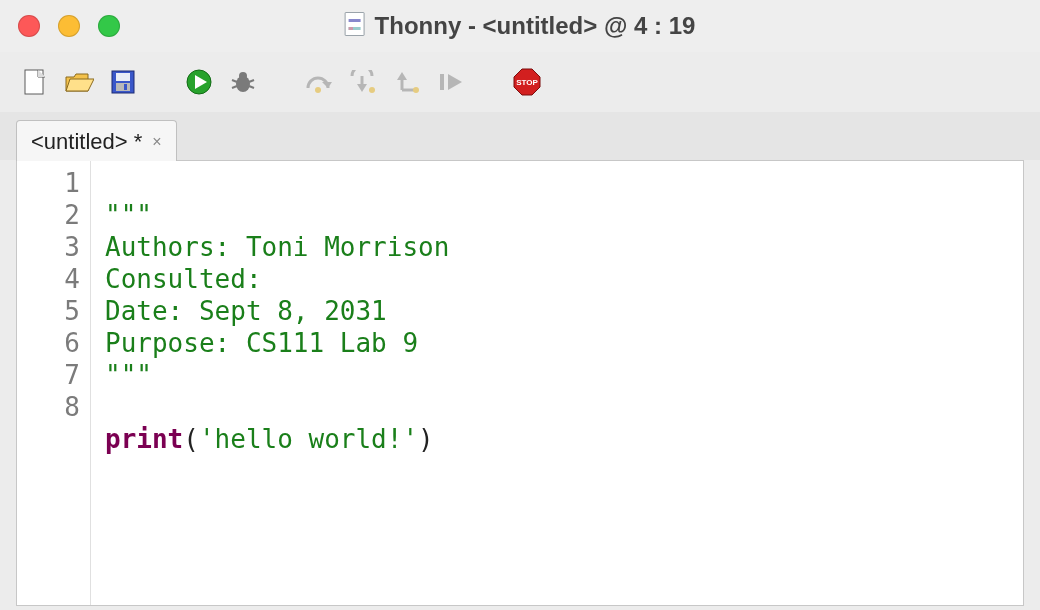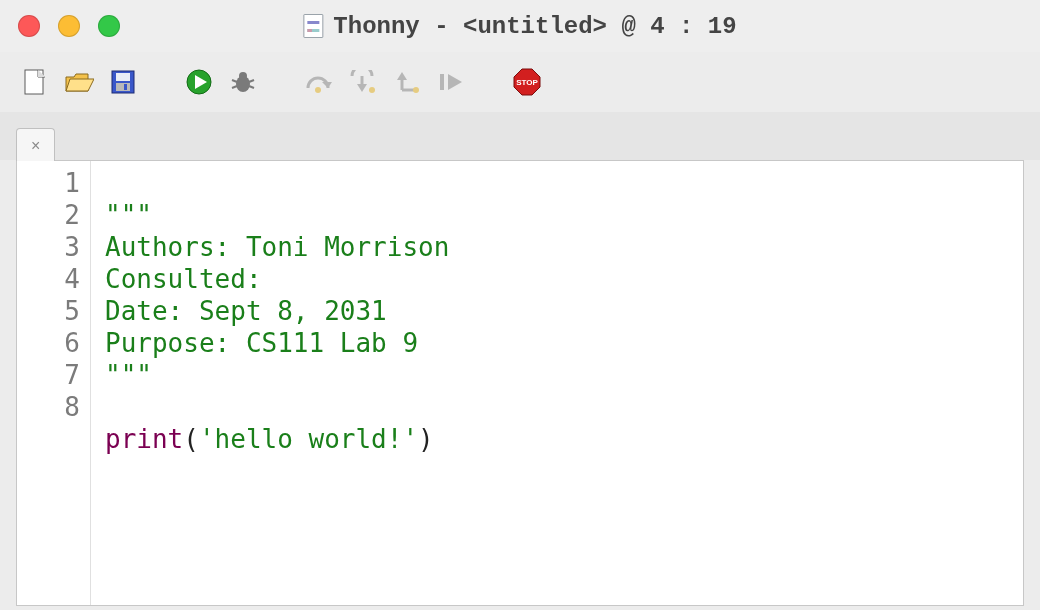--- a/index.html
+++ b/index.html
@@ -24,27 +24,26 @@
   .traffic-lights { display: flex; gap: 18px; }
   .tl { width: 22px; height: 22px; border-radius: 50%; box-shadow: inset 0 0 0 1px rgba(0,0,0,0.15); }
   .tl.red    { background:#fd5858; }
   .tl.yellow { background:#fcbd34; }
   .tl.green  { background:#33c848; }
   .title-area {
     position: absolute;
     left: 50%;
     transform: translateX(-50%);
     display: flex;
-    align-items: center;
     gap: 10px;
     font-size: 24px;
     font-weight: 700;
     color: #444;
     white-space: nowrap;
-    font-family: Liberation Mono, monospace;
+    font-family: Liberation Sans, sans-serif;
   }
   .title-doc-icon {
     width: 20px; height: 24px;
     background: linear-gradient(#fff,#fff);
     border: 1px solid #9aa3aa;
     position: relative;
     border-radius: 1px;
   }
   .title-doc-icon::before {
     content:"";
@@ -130,21 +129,21 @@
     flex: 1;
     padding: 6px 0 0 14px;
     font-family: "Menlo", "Monaco", "Consolas", monospace;
     font-size: 26px;
     line-height: 32px;
     color: #222;
     white-space: pre;
     cursor: text;
   }
   .cm { color: #1a7f1a; }           
-  .fn { color: #7b0052; font-weight: 400; } 
+  .fn { color: #7b0052; font-weight: 700; } 
   .pn { color: #222; }
 
 </style>
 </head>
 <body>
 
 <div class="titlebar">
   <div class="traffic-lights">
     <div class="tl red"></div>
     <div class="tl yellow"></div>
@@ -237,20 +236,21 @@
   <div class="tbtn">
     <svg width="30" height="30">
       <polygon points="10,2 20,2 28,10 28,20 20,28 10,28 2,20 2,10" fill="#d21f1f" stroke="#7a0d0d"></polygon>
       <text x="15" y="18" text-anchor="middle" font-size="8" font-weight="700" fill="#ffffff" font-family="Arial">STOP</text>
     </svg>
   </div>
 </div>
 
 <div class="tabs">
   <div class="tab">
+    <span>&lt;untitled&gt; *</span>
     <span class="close">×</span>
   </div>
 </div>
 
 <div class="editor-wrap">
   <div class="gutter">
     <div>1</div>
     <div>2</div>
     <div>3</div>
     <div>4</div>

